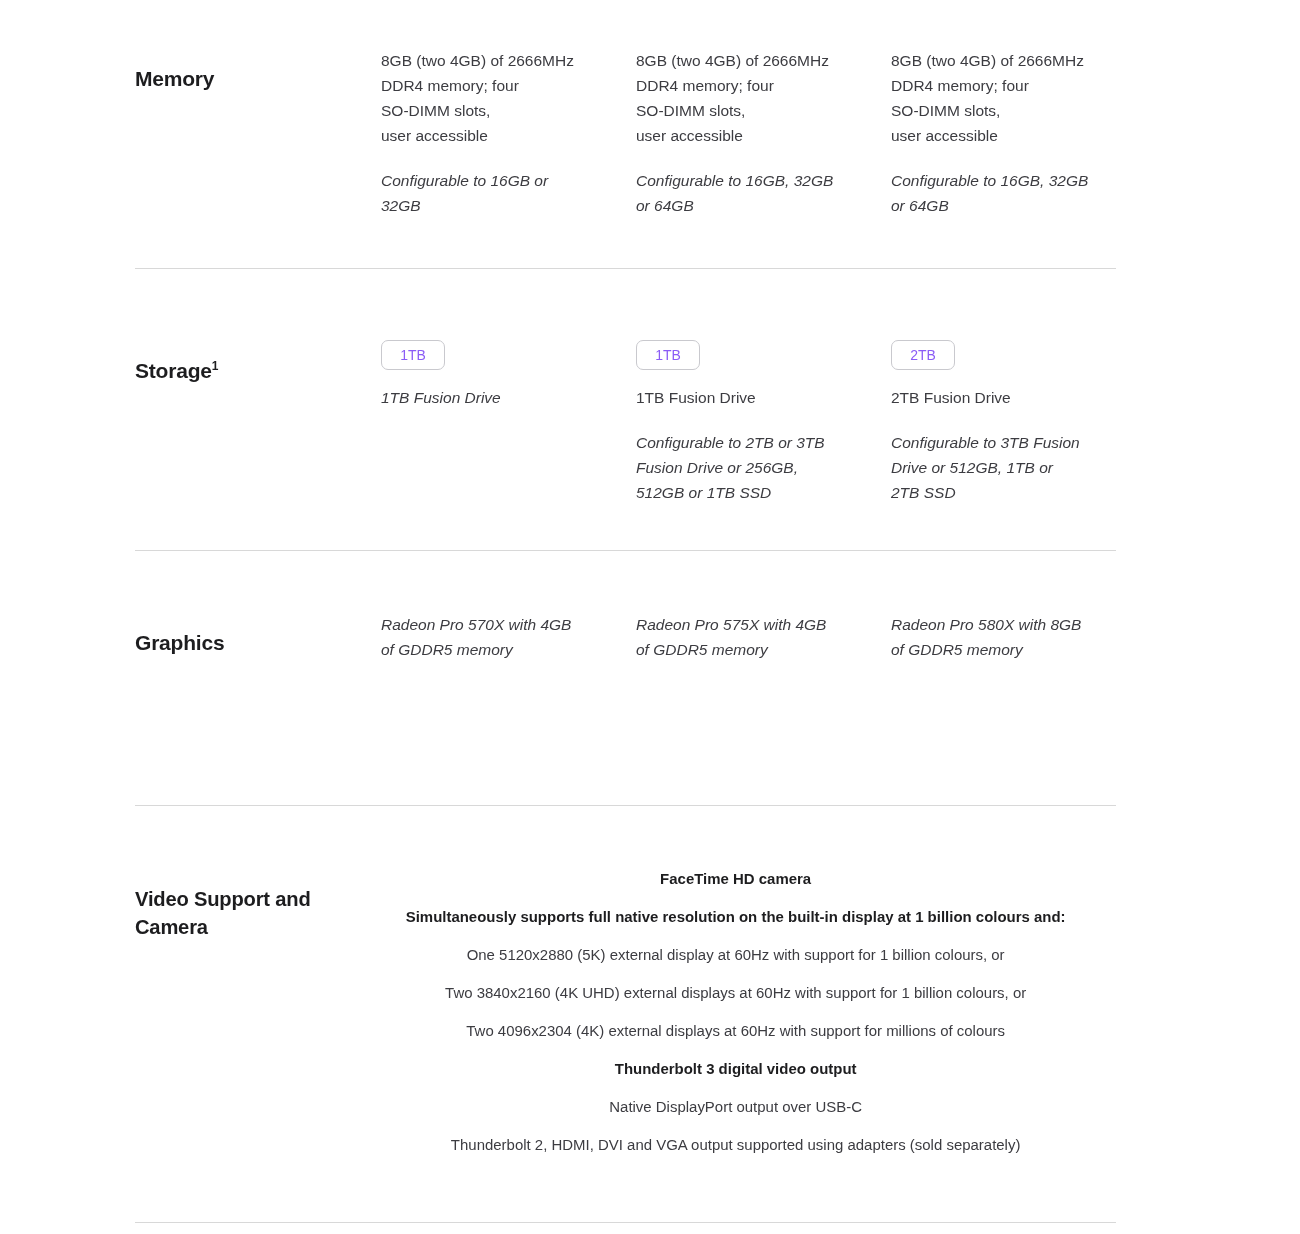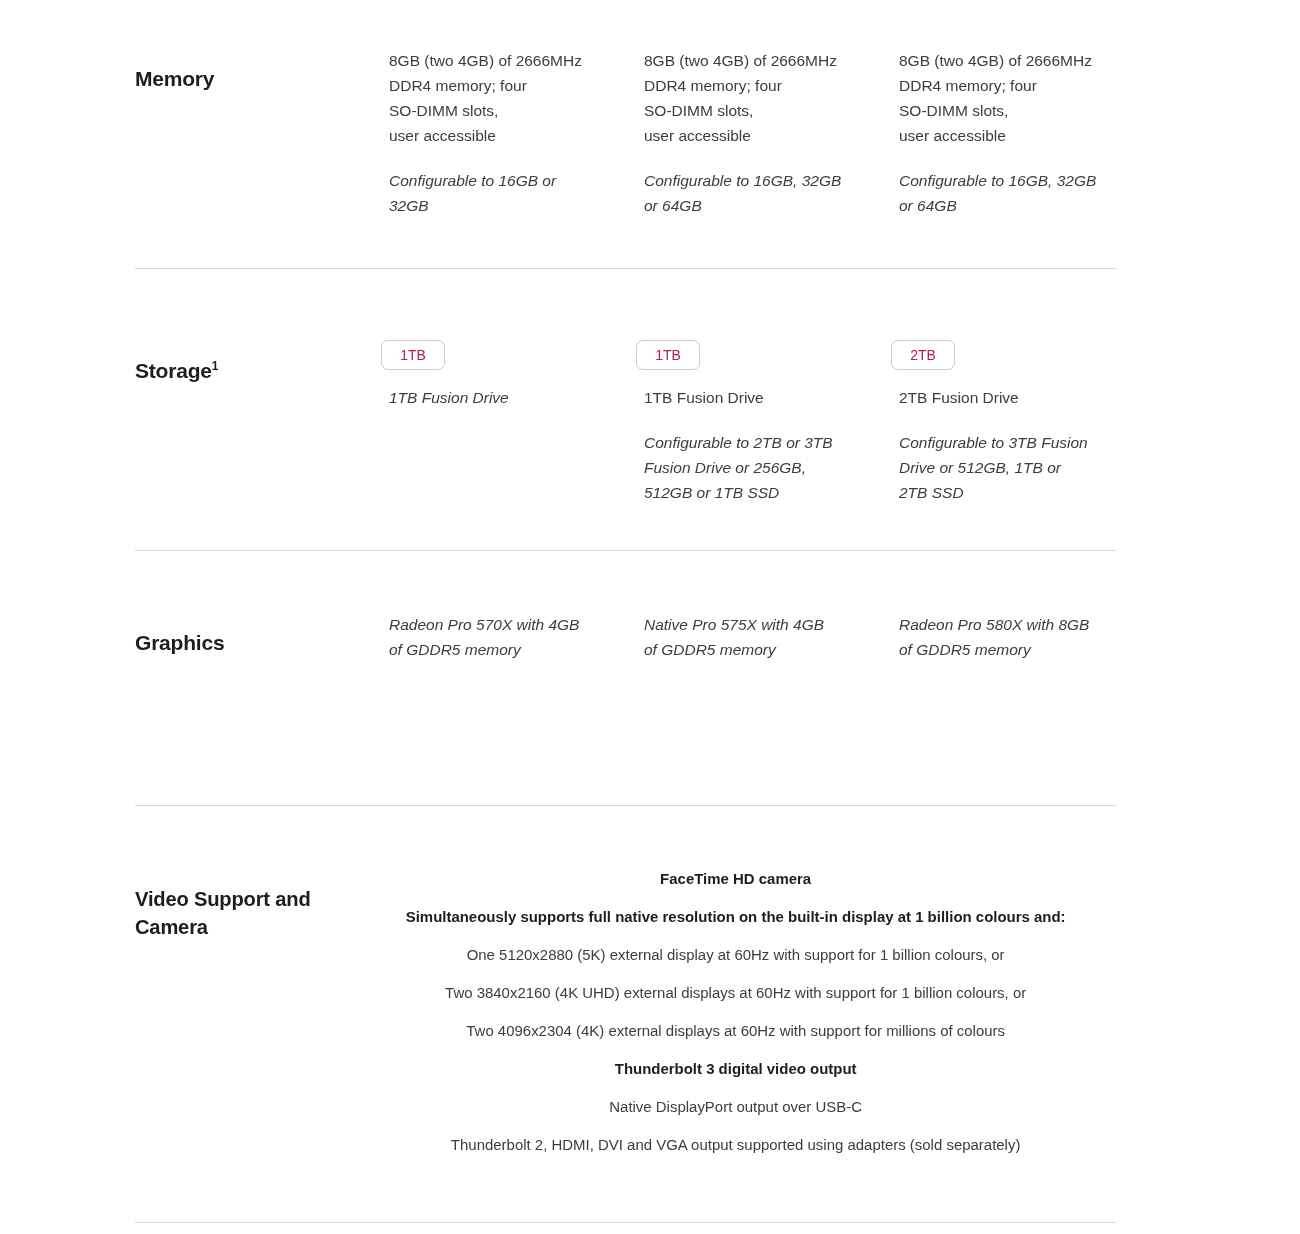--- a/index.html
+++ b/index.html
@@ -60,35 +60,35 @@
     width: 228px;
     font-size: 15.5px;
     line-height: 25px;
     color: #3c3c41;
   }
   .spec-col.c1 { left: 0px; }
   .spec-col.c2 { left: 255px; }
   .spec-col.c3 { left: 510px; }
 
   .spec-col p {
-    margin: 0 0 20px 8px;
+    margin: 0 0 20px 0;
   }
   .spec-col p:last-child { margin-bottom: 0; font-style: italic; }
 
   
   .cap-badge {
     display: inline-block;
     box-sizing: border-box;
     min-width: 64px;
     padding: 4px 13px;
     border: 1px solid #c9c9ce;
     border-radius: 7px;
     font-size: 14px;
     line-height: 20px;
-    color: #be185d;
+    color: #8b5cf6;
     text-align: center;
     margin-bottom: 15px;
     background: #ffffff;
   }
 
   
   .divider {
     position: absolute;
     left: 135px;
     width: 981px;
@@ -217,21 +217,21 @@
 
       <div class="spec-col c1">
         <p>
           <span>Radeon Pro 570X with 4GB</span><br>
           <span>of GDDR5 memory</span>
         </p>
       </div>
 
       <div class="spec-col c2">
         <p>
-          <span>Native Pro 575X with 4GB</span><br>
+          <span>Radeon Pro 575X with 4GB</span><br>
           <span>of GDDR5 memory</span>
         </p>
       </div>
 
       <div class="spec-col c3">
         <p>
           <span>Radeon Pro 580X with 8GB</span><br>
           <span>of GDDR5 memory</span>
         </p>
       </div>

